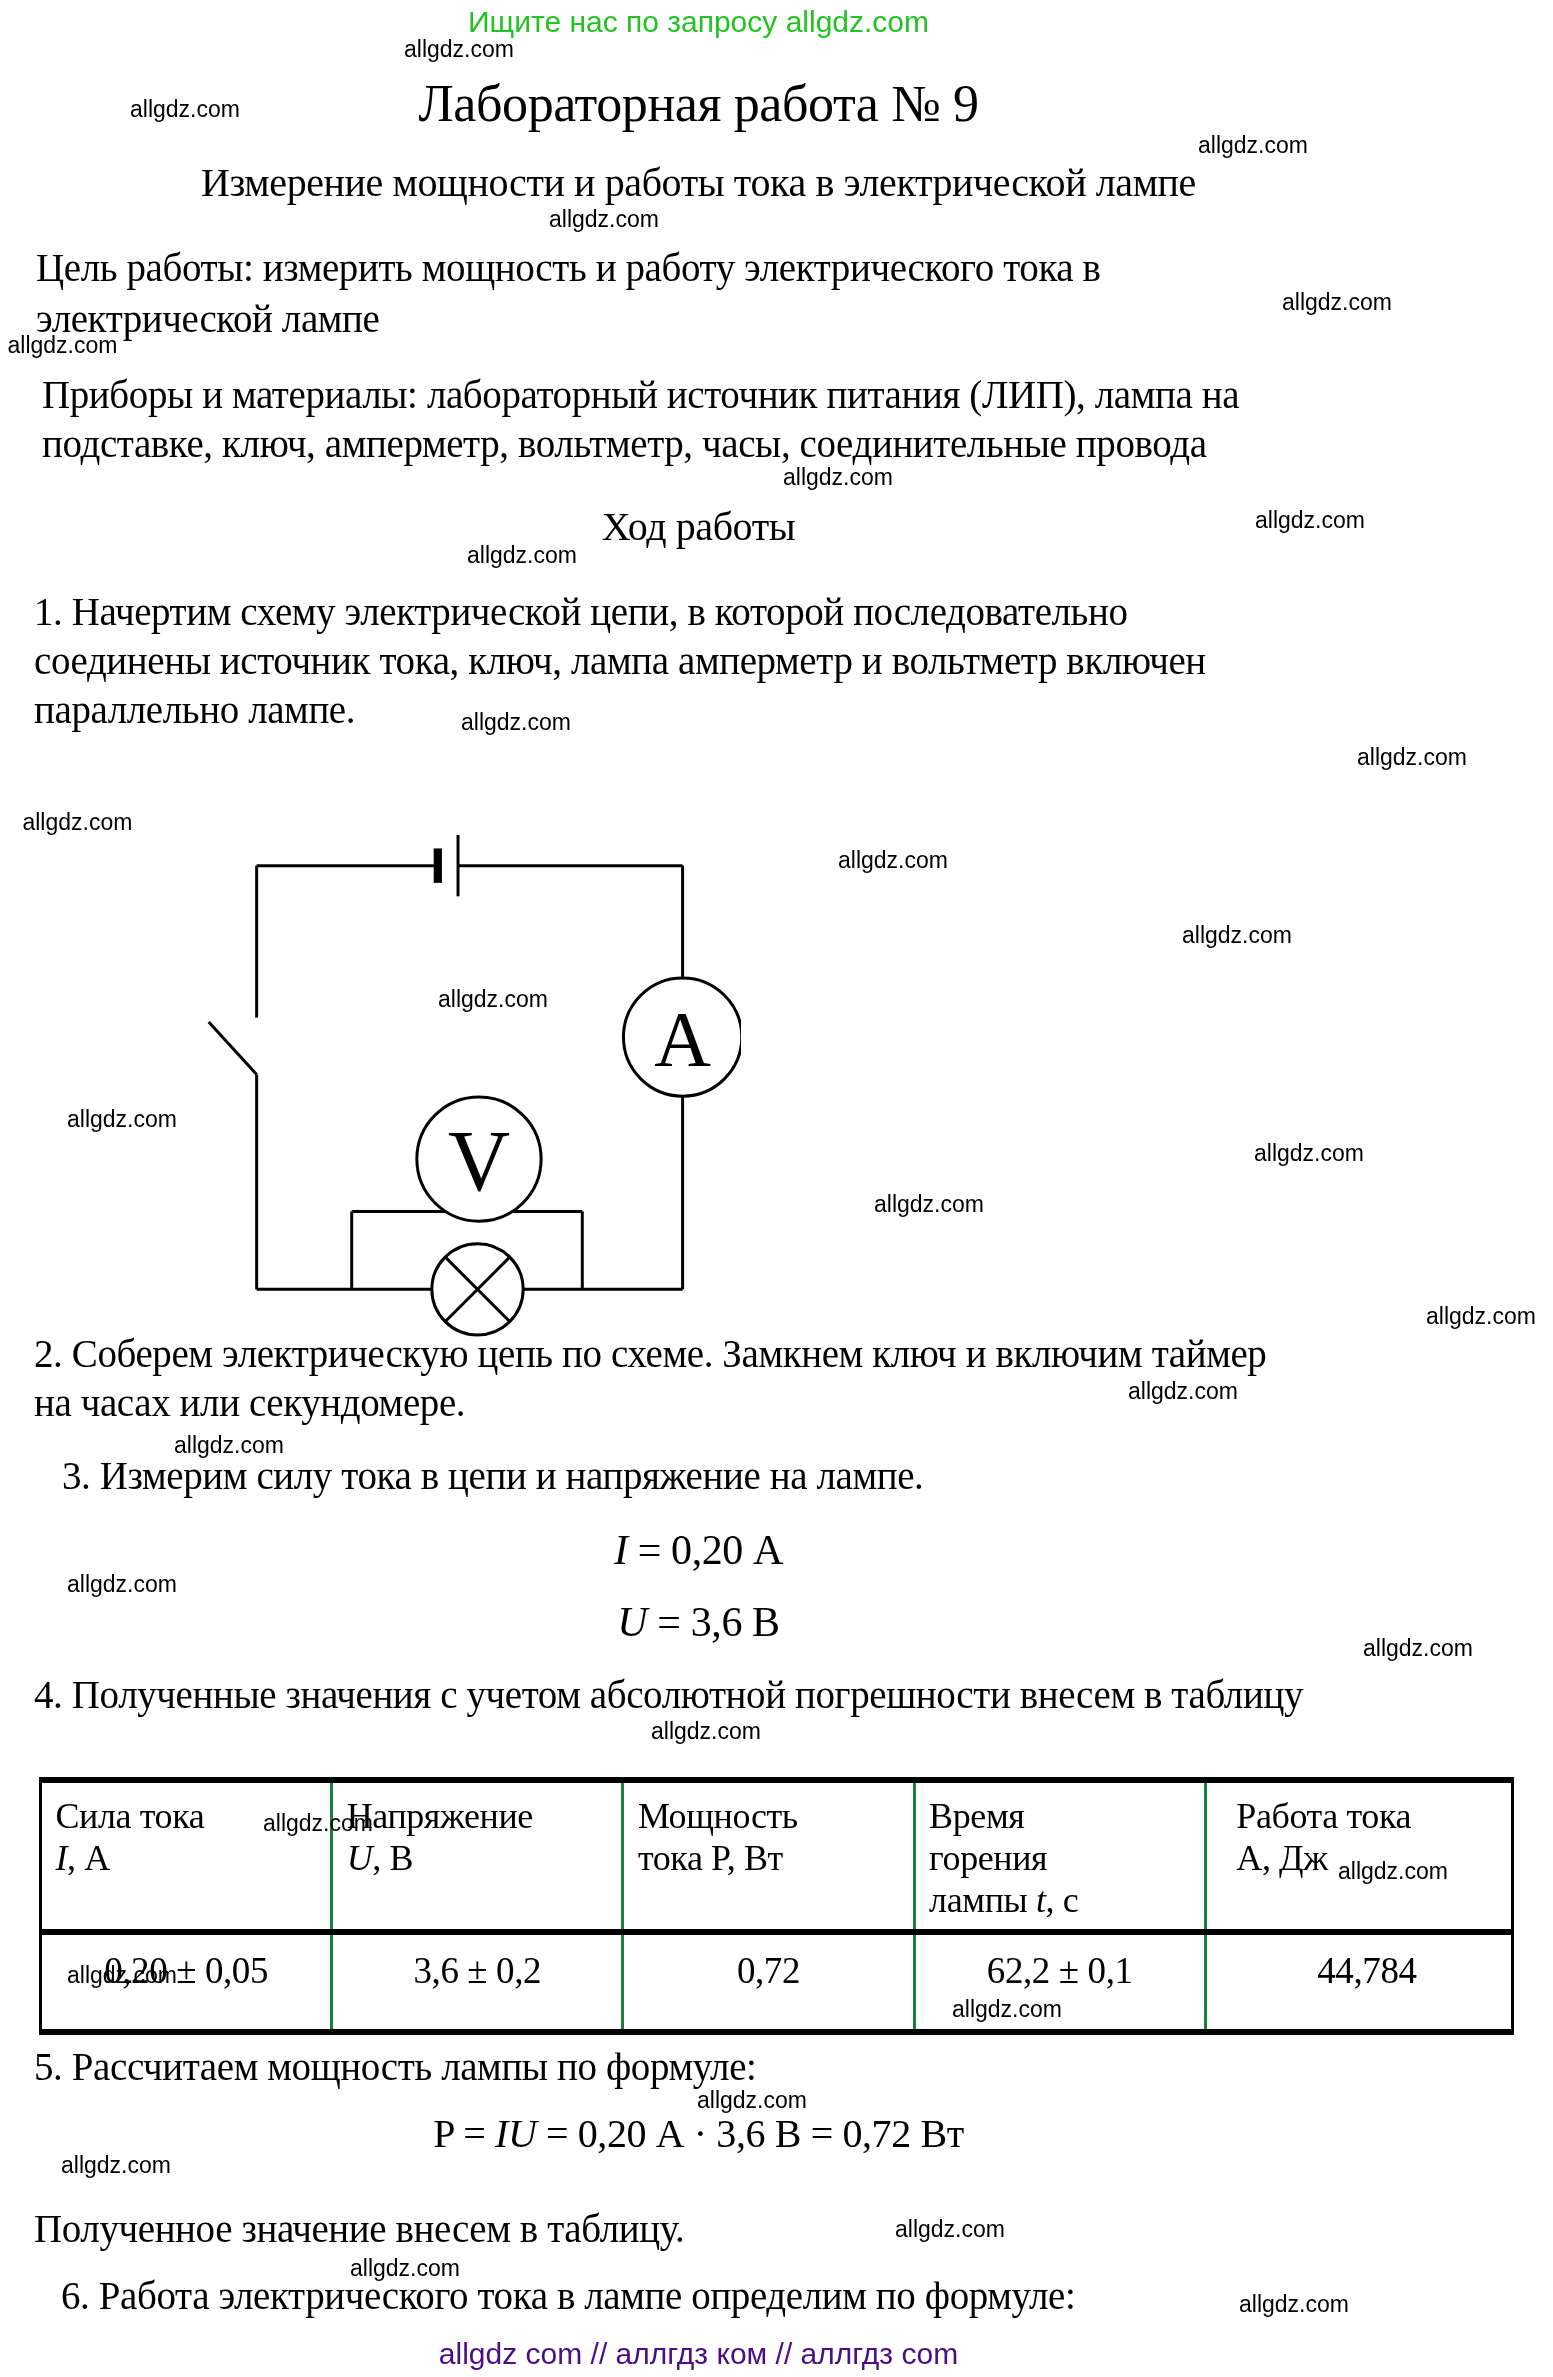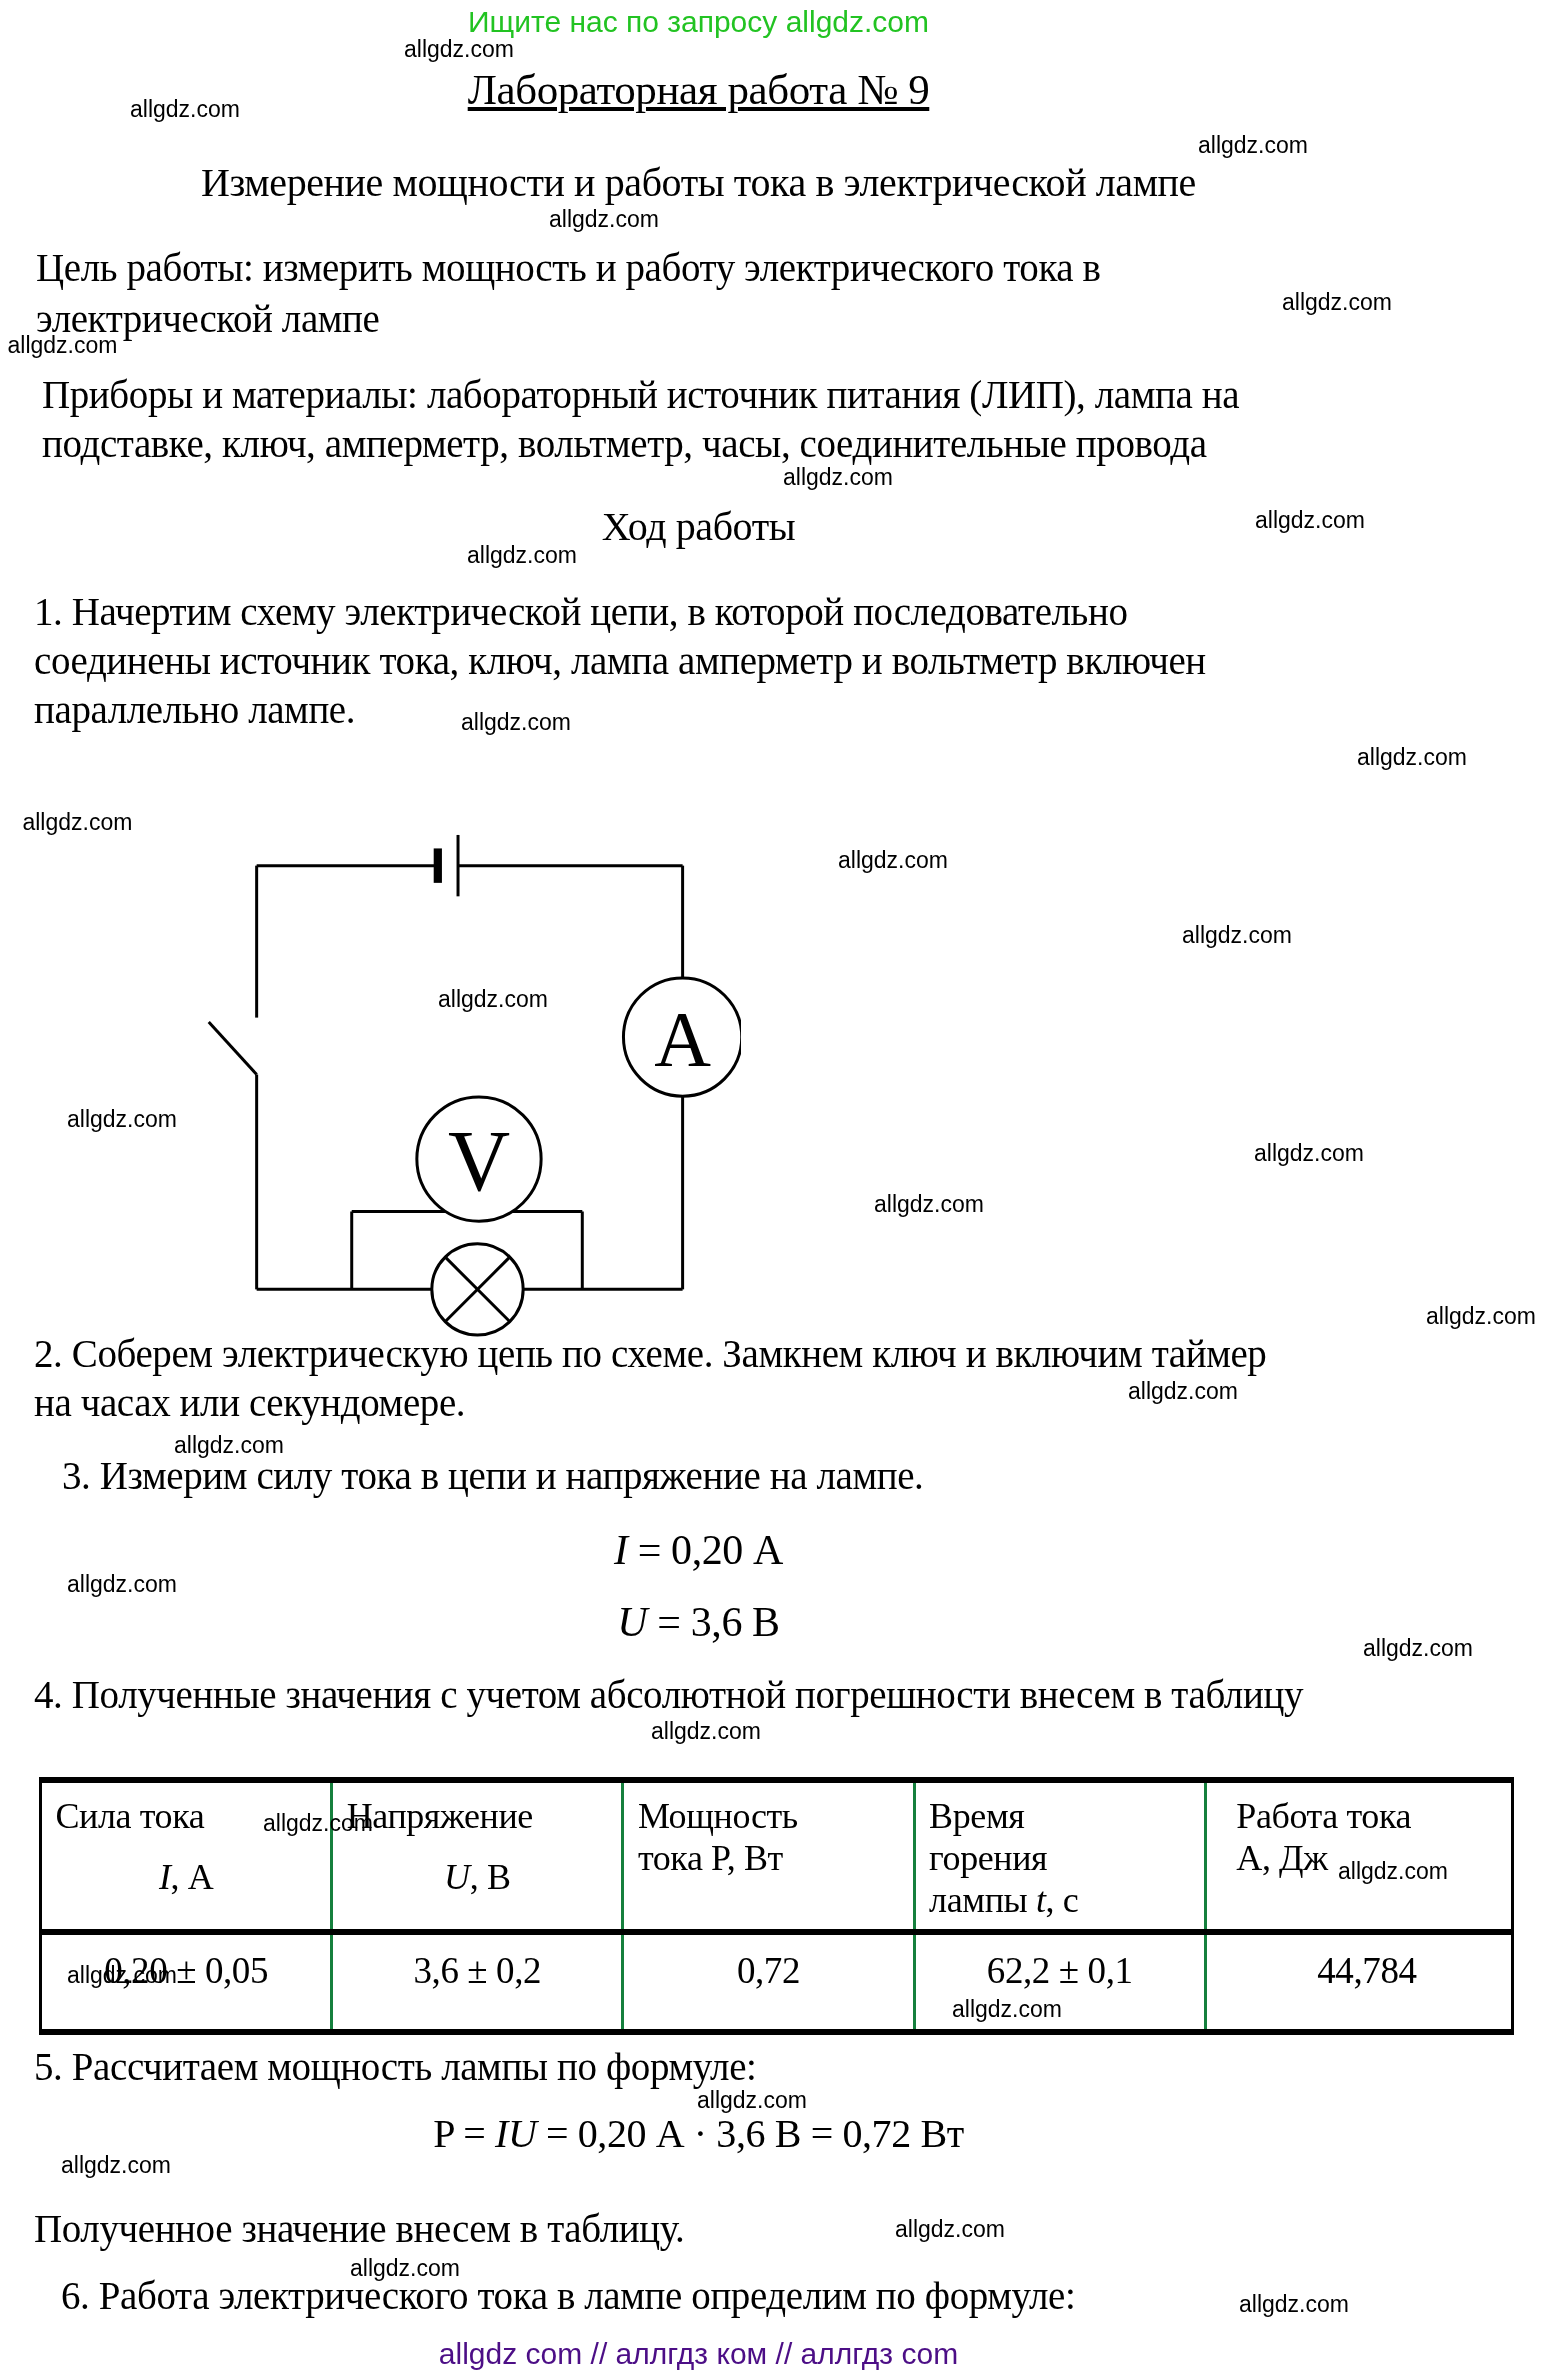--- a/index.html
+++ b/index.html
@@ -12,21 +12,21 @@
   .center { left:0; width:1397px; text-align:center; }
   .serif-line { font-size:39px; line-height:49px; white-space:nowrap; }
   .wm {
     position:absolute; font-family:"Liberation Sans", sans-serif;
     font-size:23px; color:#000; white-space:nowrap; letter-spacing:0;
   }
   #promo-banner {
     top:4.5px; font-family:"Liberation Sans", sans-serif; font-size:30px;
     color:#22c322; letter-spacing:0;
   }
-  #lab-title { top:65px; font-size:43px;text-decoration:underline; }
+  #lab-title { top:74px; font-size:52px; }
   #lab-subtitle { top:159px; font-size:40px; }
   #procedure-heading { top:503px; font-size:40px; }
   #goal { top:242px; left:36px; }
   #goal .serif-line { line-height:51px; }
   #materials { top:370px; left:42px; }
   #step1 { top:587px; left:34px; }
   #step2 { top:1329px; left:34px; }
   #step3 { top:1451px; left:34px;margin-left:28px; }
   #step4 { top:1670px; left:34px; }
   #step5 { top:2042px; left:34px; }
@@ -45,21 +45,21 @@
   }
   .trow { display:flex; }
   .trow-header { border-bottom:6.7px solid #000; height:146px; }
   .trow-data { height:94px; }
   .tcell {
     flex:1 1 0; border-right:3px solid #15803d; overflow:hidden;
     font-size:36px; line-height:42px; padding:12px 0 0 13.5px;
     white-space:nowrap;
   }
   .tcell:last-child { border-right:none;margin-left:16px; }
-  .hline-center { text-align:center; padding-right:13.5px;margin-top:19px; }
+  .hline-center { padding-right:13.5px; }
   .trow-data .tcell { text-align:center; padding:15px 0 0 0; font-size:37px; }
   #site-footer {
     top:2337px; font-family:"Liberation Sans", sans-serif;
     font-size:30px; color:#4c0e86; letter-spacing:0;
   }
   #circuit { left:202px; top:808px; }
   .wire { stroke:#000; stroke-width:4; fill:none; }
   .node { fill:#ffffff; stroke:#000; stroke-width:4; }
   .meter-label { font-family:"Liberation Serif", serif; text-anchor:middle; fill:#000; }
 </style>

